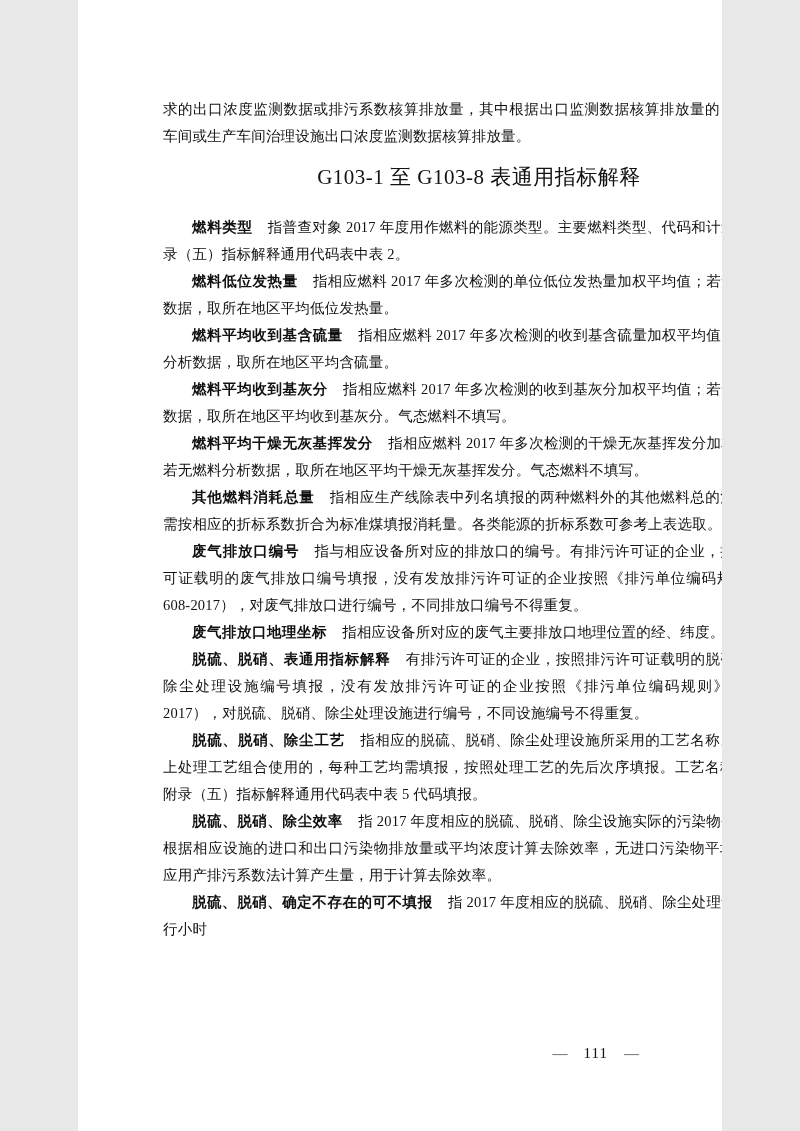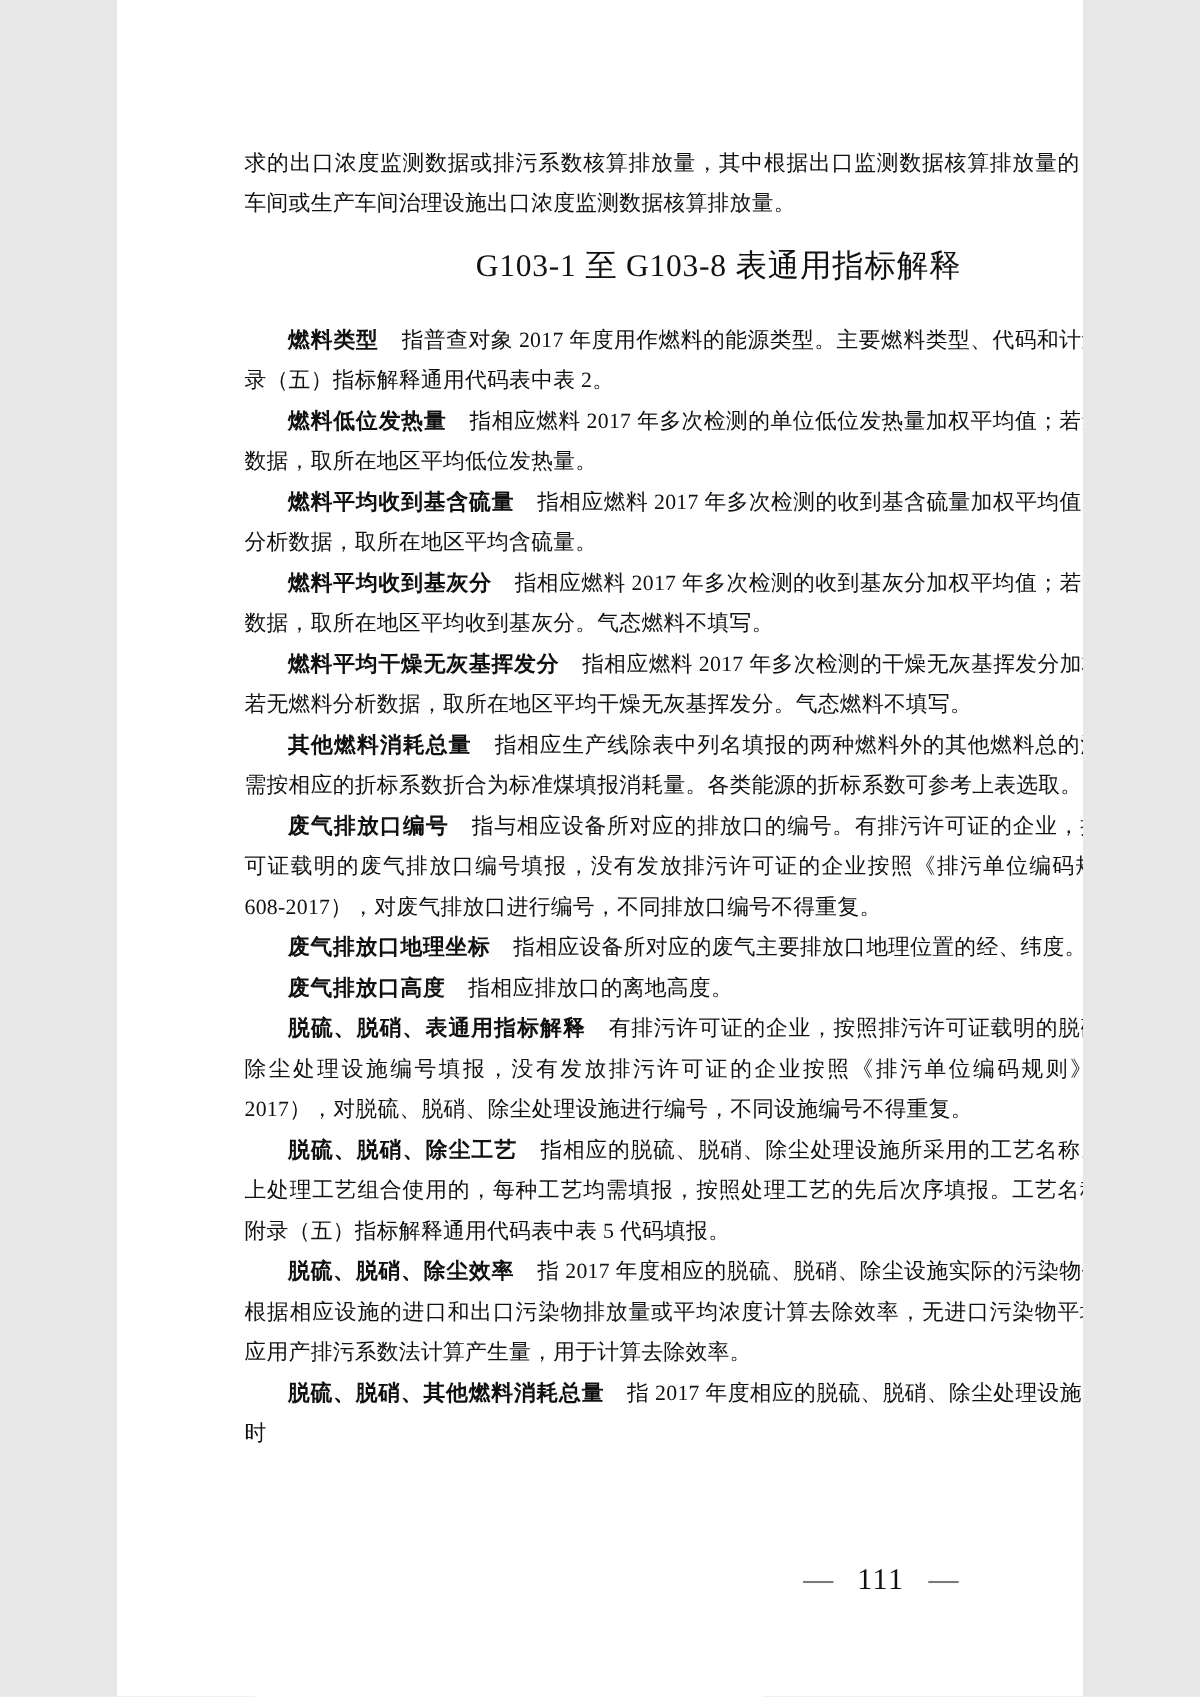--- a/index.html
+++ b/index.html
@@ -39,21 +39,21 @@
   .term {
     font-weight: bold;
     font-family: Liberation Serif, serif;
     letter-spacing: 0.5px;
     margin-right: 1.05em;
   }
   .page-footer {
     position: absolute;
     top: 1041px;
     right: 83px;
-    font-size: 20px;
+    font-size: 15px;
     line-height: 24px;
     white-space: nowrap;
   }
   .page-footer .dash {
     color: #7a7a7a;
     font-weight: bold;
   }
   .page-footer .num {
     color: #111111;
     margin: 0 16px;
@@ -82,28 +82,27 @@
   <p class="para"><span class="term">燃料平均收到基灰分</span><span class="exp">指相应燃料 2017 年多次检测的收到基灰分加权平均值；若无燃料分析数据，取所在地区平均收到基灰分。气态燃料不填写。</span></p>
 
   <p class="para"><span class="term">燃料平均干燥无灰基挥发分</span><span class="exp">指相应燃料 2017 年多次检测的干燥无灰基挥发分加权平均值；若无燃料分析数据，取所在地区平均干燥无灰基挥发分。气态燃料不填写。</span></p>
 
   <p class="para"><span class="term">其他燃料消耗总量</span><span class="exp">指相应生产线除表中列名填报的两种燃料外的其他燃料总的消耗量，均需按相应的折标系数折合为标准煤填报消耗量。各类能源的折标系数可参考上表选取。</span></p>
 
   <p class="para"><span class="term">废气排放口编号</span><span class="exp">指与相应设备所对应的排放口的编号。有排污许可证的企业，按照排污许可证载明的废气排放口编号填报，没有发放排污许可证的企业按照《排污单位编码规则》（HJ 608-2017），对废气排放口进行编号，不同排放口编号不得重复。</span></p>
 
   <p class="para"><span class="term">废气排放口地理坐标</span><span class="exp">指相应设备所对应的废气主要排放口地理位置的经、纬度。</span></p>
 
-  <p class="para"><span class="term">废气排放口高度</span><span class="exp">指相应排放口的离地高度。</span></p>
 
   <p class="para"><span class="term">脱硫、脱硝、表通用指标解释</span><span class="exp">有排污许可证的企业，按照排污许可证载明的脱硫、脱硝、除尘处理设施编号填报，没有发放排污许可证的企业按照《排污单位编码规则》（HJ 608-2017），对脱硫、脱硝、除尘处理设施进行编号，不同设施编号不得重复。</span></p>
 
   <p class="para"><span class="term">脱硫、脱硝、除尘工艺</span><span class="exp">指相应的脱硫、脱硝、除尘处理设施所采用的工艺名称。两种及以上处理工艺组合使用的，每种工艺均需填报，按照处理工艺的先后次序填报。工艺名称和代码按附录（五）指标解释通用代码表中表 5 代码填报。</span></p>
 
   <p class="para"><span class="term">脱硫、脱硝、除尘效率</span><span class="exp">指 2017 年度相应的脱硫、脱硝、除尘设施实际的污染物去除效率。根据相应设施的进口和出口污染物排放量或平均浓度计算去除效率，无进口污染物平均浓度的可应用产排污系数法计算产生量，用于计算去除效率。</span></p>
 
-  <p class="para"><span class="term">脱硫、脱硝、其他燃料消耗总量</span><span class="exp">指 2017 年度相应的脱硫、脱硝、除尘处理设施实际运行小时</span></p>
+  <p class="para"><span class="term">脱硫、脱硝、确定不存在的可不填报</span><span class="exp">指 2017 年度相应的脱硫、脱硝、除尘处理设施实际运行小时</span></p>
 </div>
   </div>
 
   <div class="page-footer">
     <span class="dash">—</span><span class="num">111</span><span class="dash">—</span>
   </div>
 </div>
 
 </body></html>

